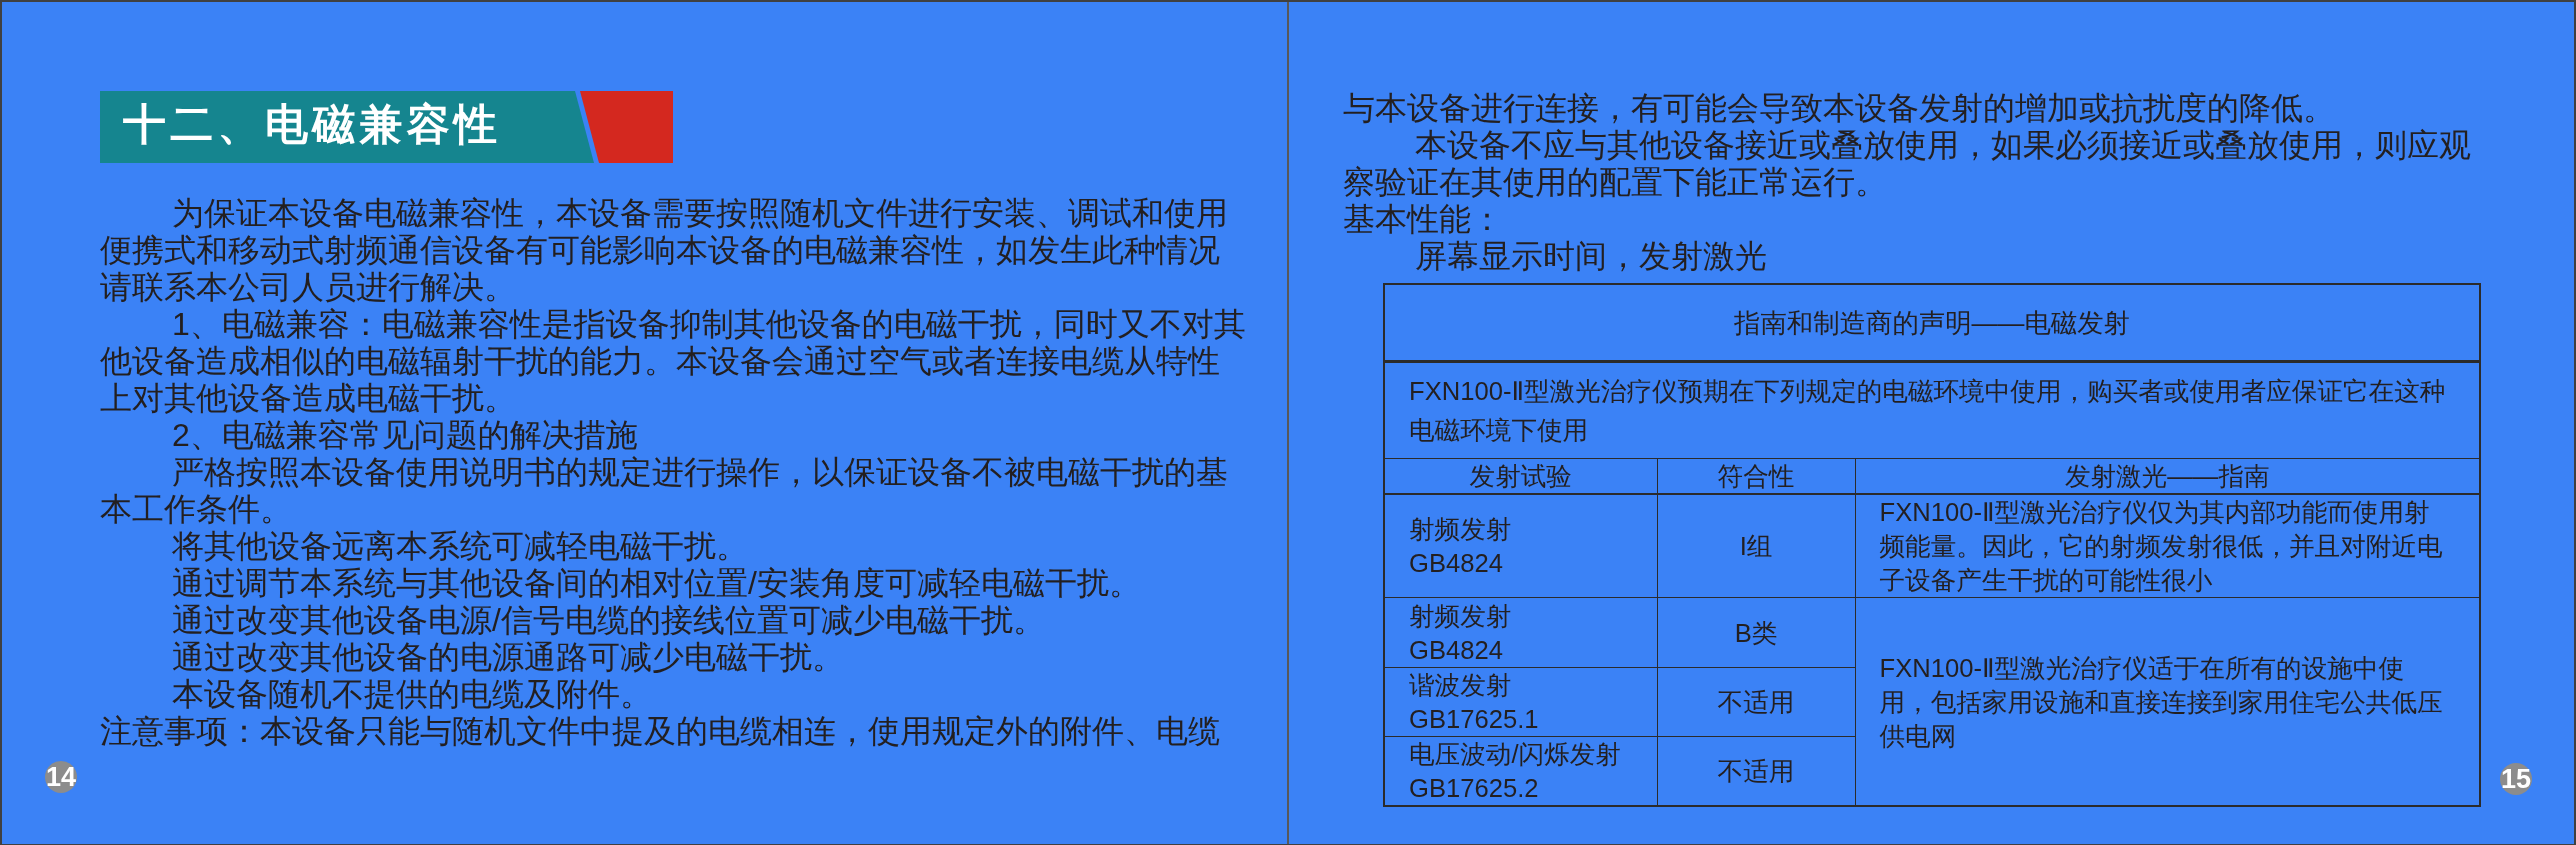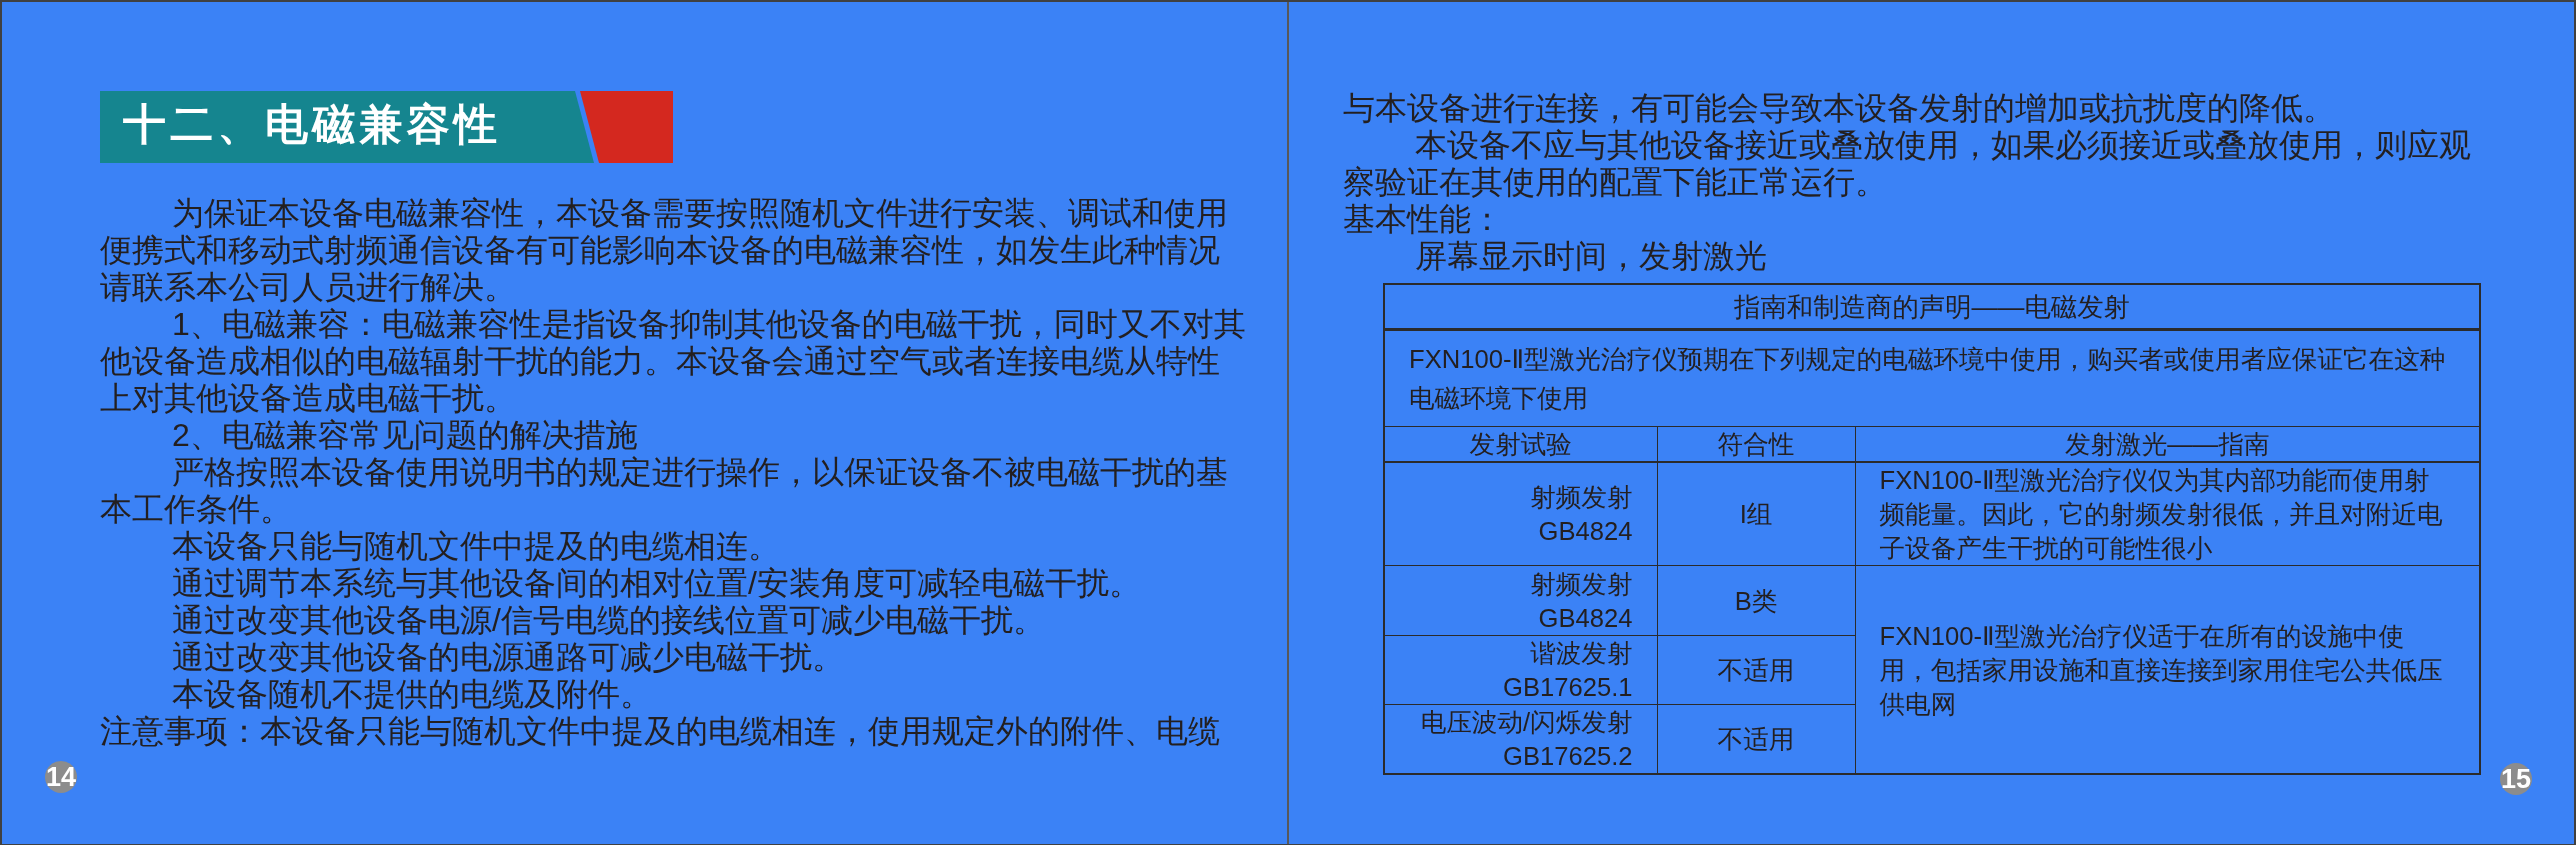--- a/index.html
+++ b/index.html
@@ -58,29 +58,29 @@
   table.emc col.c1{width:273px;}
   table.emc col.c2{width:198px;}
   table.emc col.c3{width:625px;}
   table.emc td{
     border:1.7px solid #2b2b2b;
     vertical-align:middle;
     padding:0 24px;
     overflow:hidden;
   }
   table.emc{border:2.6px solid #2b2b2b;}
-  tr.r-title td{height:43px;text-align:center;font-size:26.4px;border-bottom-width:3.4px;padding:0;border-radius:10px;}
+  tr.r-title td{height:43px;text-align:center;font-size:26.4px;border-bottom-width:3.4px;padding:16px;border-radius:10px;}
   tr.r-intro td{height:95px;text-align:left;line-height:39px;}
   tr.r-head td{height:34px;text-align:center;padding:0;border-bottom-width:2.6px;}
   tr.rowA{height:96px;}
   tr.rowB{height:70px;}
   tr.rowC{height:60px;}
   tr.rowD{height:68px;}
   td.c-test{text-align:left;padding-left:49px;}
-  td.c-test span{display:block;text-align:right;}
+  td.c-test span{display:block;}
   td.c-comp{text-align:center;padding:0;}
   td.c-guid{text-align:left;}
 </style>
 </head>
 <body>
 
 <div class="spread">
 
   <section class="page left">
 
@@ -93,21 +93,21 @@
     <div class="body-text lt">
       <div class="ln ind">为保证本设备电磁兼容性，本设备需要按照随机文件进行安装、调试和使用</div>
       <div class="ln">便携式和移动式射频通信设备有可能影响本设备的电磁兼容性，如发生此种情况</div>
       <div class="ln">请联系本公司人员进行解决。</div>
       <div class="ln ind">1、电磁兼容：电磁兼容性是指设备抑制其他设备的电磁干扰，同时又不对其</div>
       <div class="ln">他设备造成相似的电磁辐射干扰的能力。本设备会通过空气或者连接电缆从特性</div>
       <div class="ln">上对其他设备造成电磁干扰。</div>
       <div class="ln ind">2、电磁兼容常见问题的解决措施</div>
       <div class="ln ind">严格按照本设备使用说明书的规定进行操作，以保证设备不被电磁干扰的基</div>
       <div class="ln">本工作条件。</div>
-      <div class="ln ind">本设备只能与随机文件中提及的电缆相连。</div>
+      <div class="ln ind">将其他设备远离本系统可减轻电磁干扰。</div>
       <div class="ln ind">通过调节本系统与其他设备间的相对位置/安装角度可减轻电磁干扰。</div>
       <div class="ln ind">通过改变其他设备电源/信号电缆的接线位置可减少电磁干扰。</div>
       <div class="ln ind">通过改变其他设备的电源通路可减少电磁干扰。</div>
       <div class="ln ind">本设备随机不提供的电缆及附件。</div>
       <div class="ln">注意事项：本设备只能与随机文件中提及的电缆相连，使用规定外的附件、电缆</div>
     </div>
 
     <div class="badge badge-left">14</div>
   </section>
 

